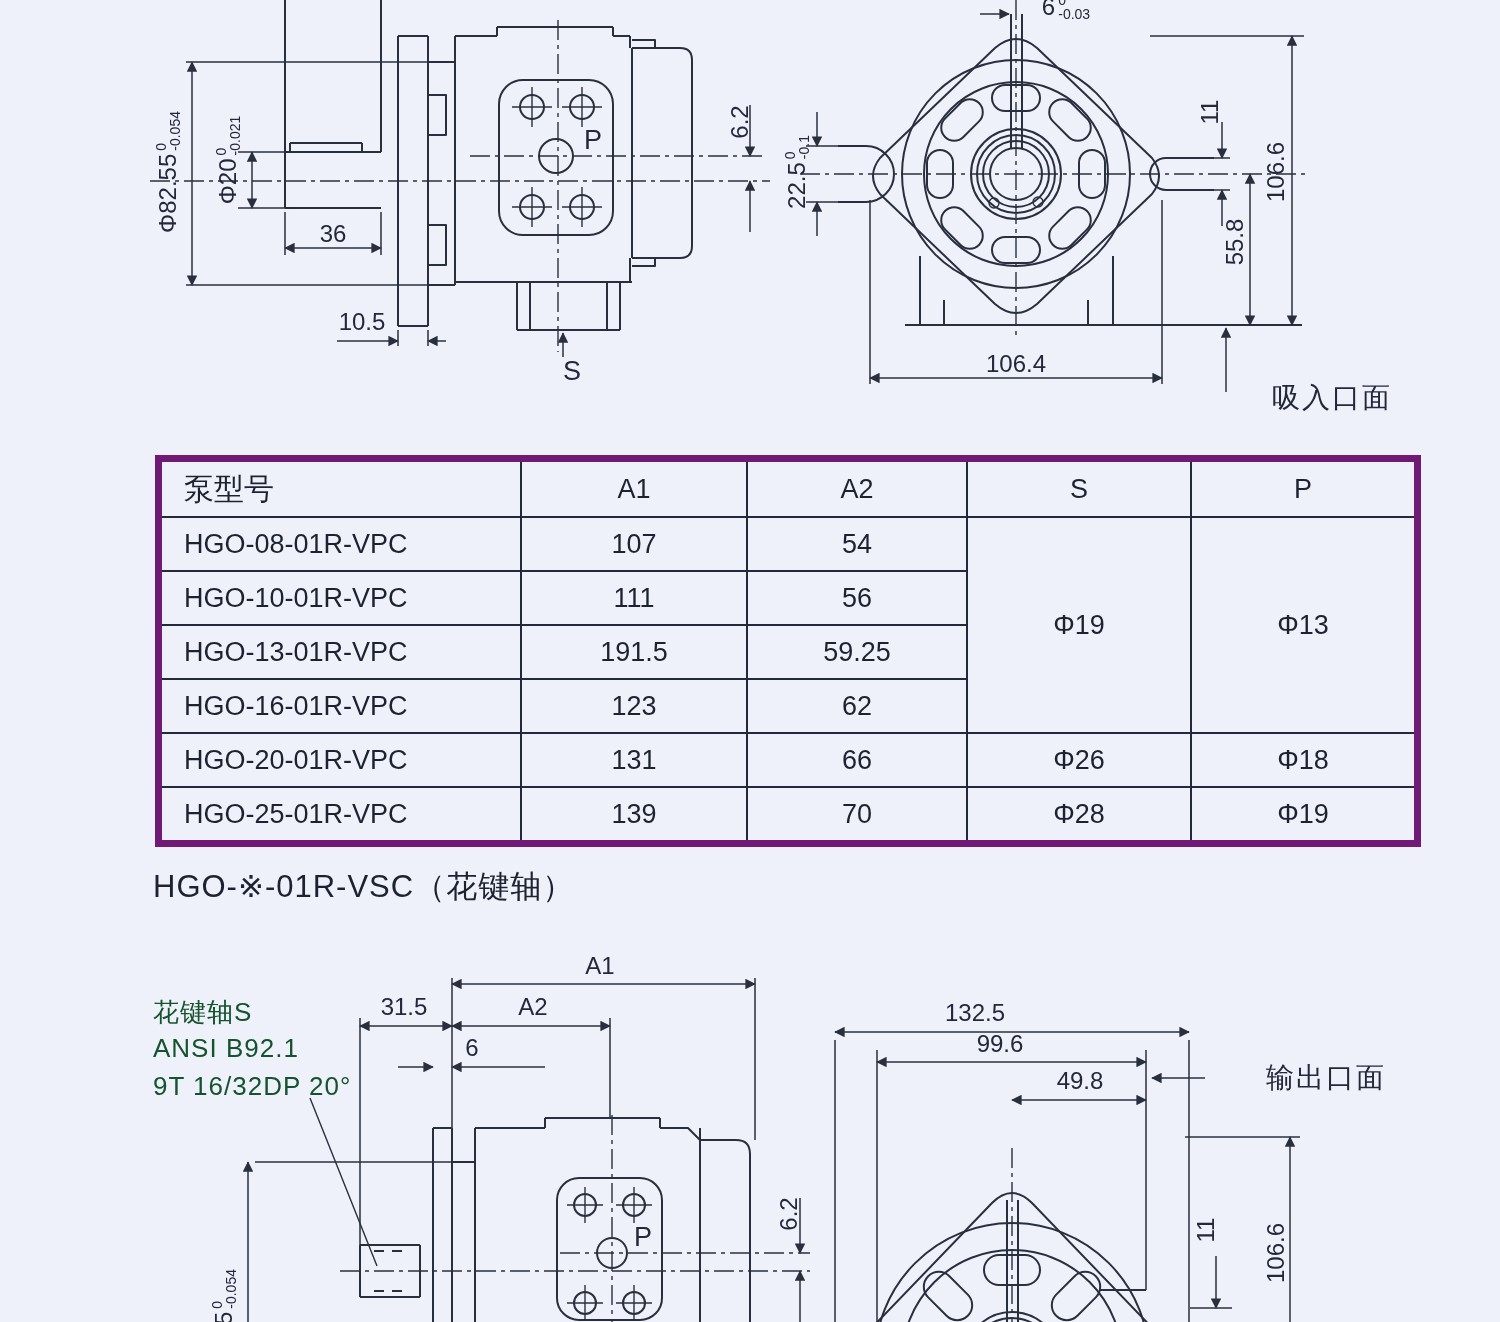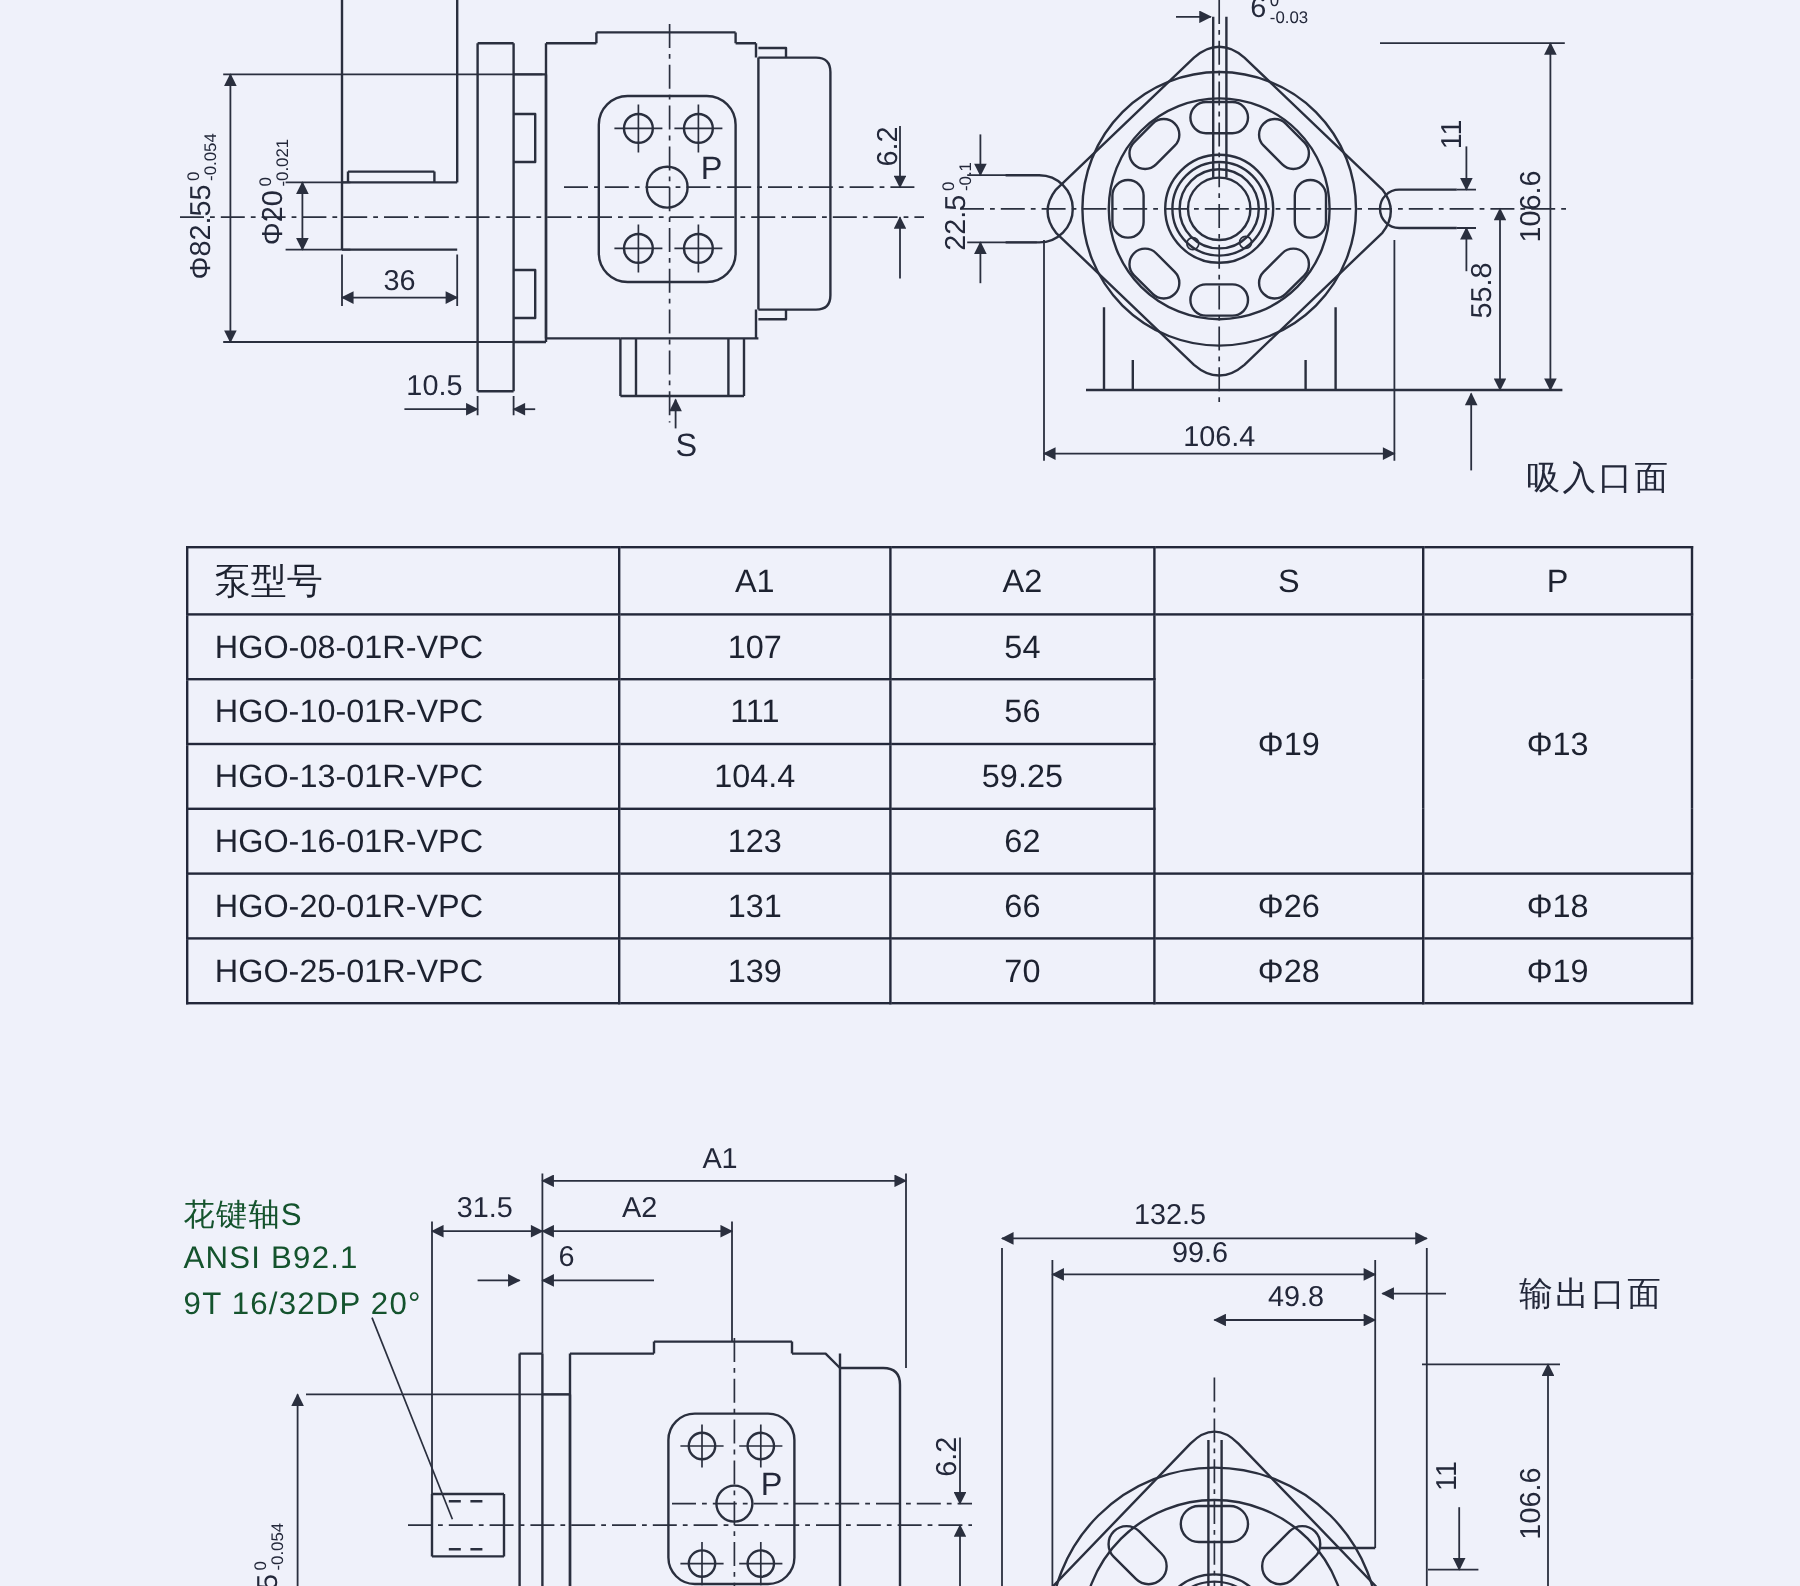--- a/index.html
+++ b/index.html
@@ -33,21 +33,21 @@
   .heading{
     position:absolute;left:153px;top:866px;
     font-size:31px;letter-spacing:1px;color:#1d2230;
   }
   .splinenote{position:absolute;left:153px;font-size:26px;letter-spacing:1px;color:#14532d;}
   
   table.spec{
     position:absolute;left:155px;top:455px;
     width:1222px;border-collapse:collapse;table-layout:fixed;
     font-size:27px;color:#1d2230;
-    border:1px solid #701a75;
+    border:7px solid #701a75;
   }
   table.spec td,table.spec th{
     border:2px solid #23283a;
     text-align:center;vertical-align:middle;
     font-weight:normal;height:52px;padding:0;
     background:transparent;
   }
   table.spec tr.hdr th{height:54px;}
   table.spec .model{ text-align:left;padding-left:22px;}
   table.spec th.model{font-size:30px;}
@@ -277,21 +277,21 @@
     <td rowspan="4">Φ19</td>
     <td rowspan="4">Φ13</td>
   </tr>
   <tr>
     <td class="model">HGO-10-01R-VPC</td>
     <td>111</td>
     <td>56</td>
   </tr>
   <tr>
     <td class="model">HGO-13-01R-VPC</td>
-    <td>104.4</td>
+    <td>191.5</td>
     <td>59.25</td>
   </tr>
   <tr>
     <td class="model">HGO-16-01R-VPC</td>
     <td>123</td>
     <td>62</td>
   </tr>
   <tr>
     <td class="model">HGO-20-01R-VPC</td>
     <td>131</td>
@@ -302,20 +302,21 @@
   <tr>
     <td class="model">HGO-25-01R-VPC</td>
     <td>139</td>
     <td>70</td>
     <td>Φ28</td>
     <td>Φ19</td>
   </tr>
 </tbody>
     </table>
 
+<div class="heading">HGO-※-01R-VSC（花键轴）</div>
 
 <div class="splinenote" style="top:995px;">花键轴S</div>
 <div class="splinenote" style="top:1033px;">ANSI B92.1</div>
 <div class="splinenote" style="top:1071px;">9T 16/32DP 20°</div>
 <div class="lbl" style="left:600px;top:966px;">A1</div>
 <div class="lbl" style="left:404px;top:1007px;">31.5</div>
 <div class="lbl" style="left:533px;top:1007px;">A2</div>
 <div class="lbl" style="left:472px;top:1048px;">6</div>
 <div class="lbl rot" style="left:224px;top:1330px;">
   <span>Φ82.55</span>

